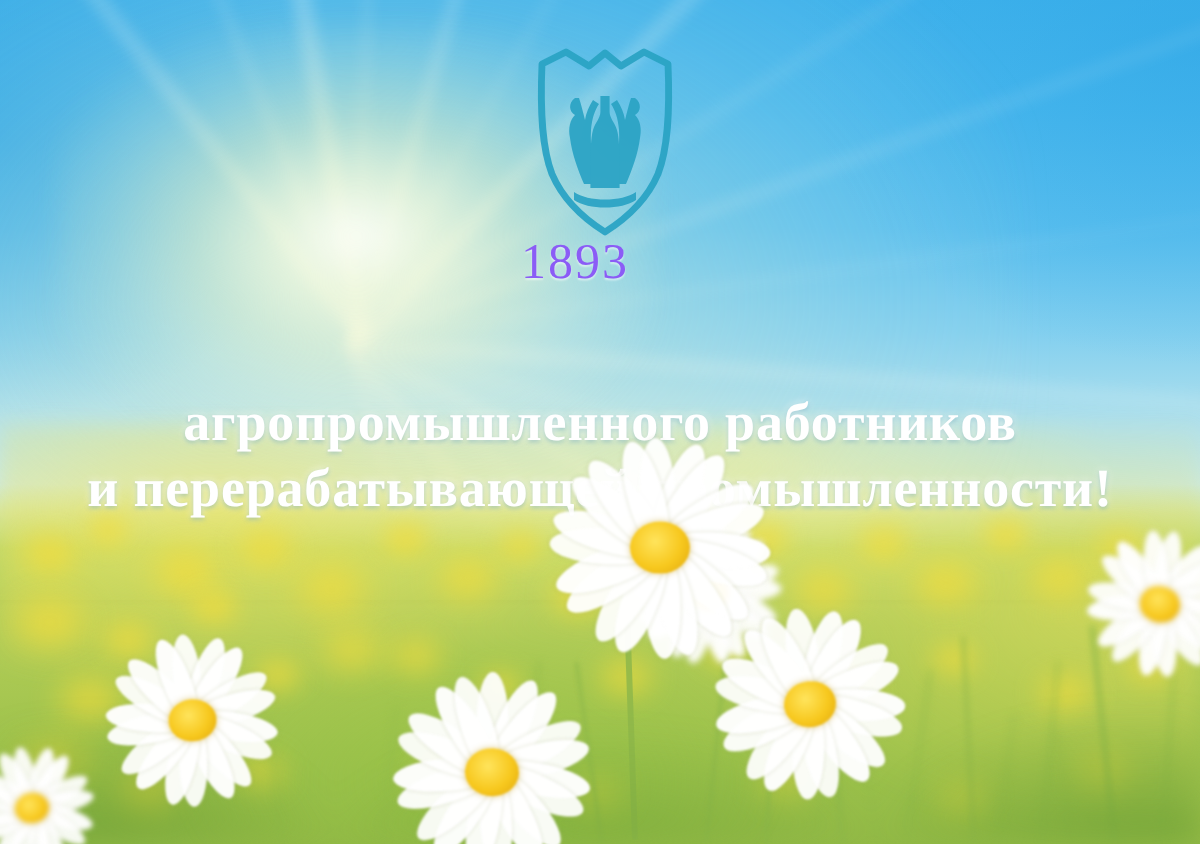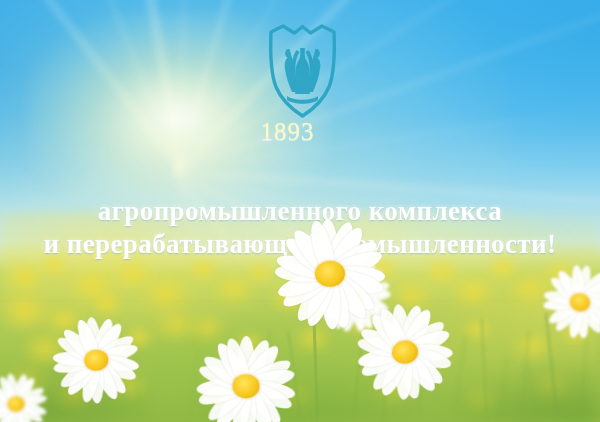--- a/index.html
+++ b/index.html
@@ -120,21 +120,21 @@
     box-shadow:0 0 3px rgba(190,150,20,.5);
   }
 
   
   .emblem{position:absolute;left:265px;top:22px;width:75px;height:98px;}
   .year{
     position:absolute;left:0;top:118px;width:575px;
     text-align:center;
     font-family:"Liberation Serif", serif;
     font-size:25px;letter-spacing:1px;
-    color:#fef9c3;
+    color:#8b5cf6;
     text-shadow:0 1px 1px rgba(255,255,255,.55);
   }
 
   
   .greet{
     position:absolute;left:0;width:600px;text-align:center;
     font-family:"Liberation Serif", serif;
     font-weight:bold;
     color:#ffffff;
     letter-spacing:.4px;
@@ -446,19 +446,19 @@
                  C30.2 54 30.4 47 31.5 43 C32.5 39.5 35.2 37 35.2 34 Z"></path>
 
         <path d="M22 74 C29 79 46 79 53 74 L53 78 C46 83 29 83 22 78 Z"></path>
       </g>
     </svg>
   </div>
 
   <div class="year">1893</div>
 
   <div class="greet l2">
-    <span>агропромышленного комплекса</span>
+    <span>агропромышленного работников</span>
   </div>
   <div class="greet l3">
     <span>и перерабатывающей промышленности!</span>
   </div>
 
 </div>
 
 </body></html>

